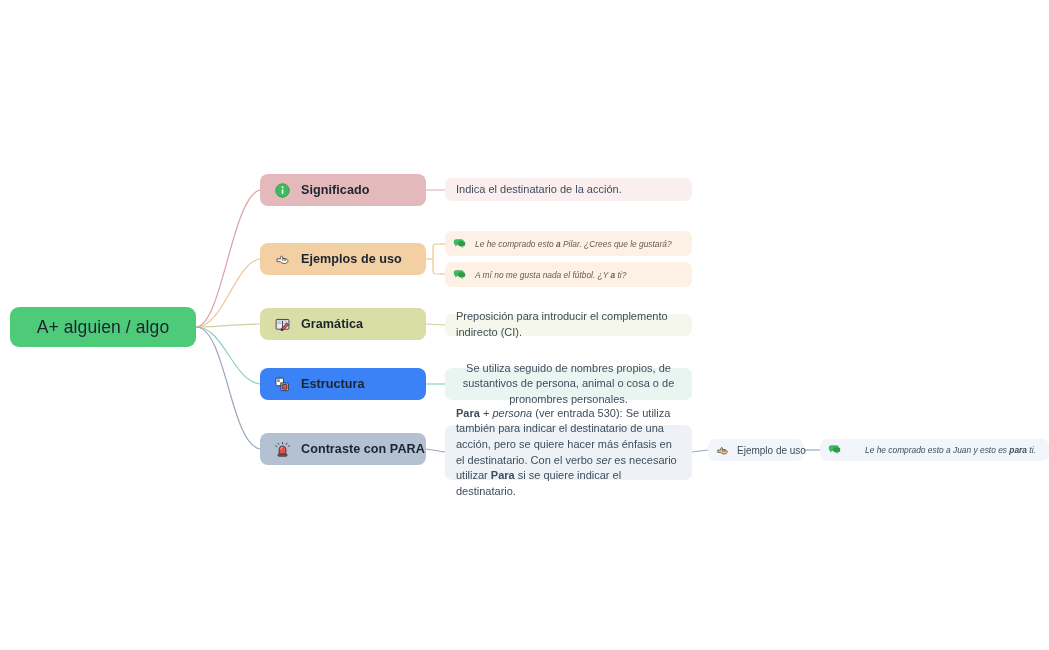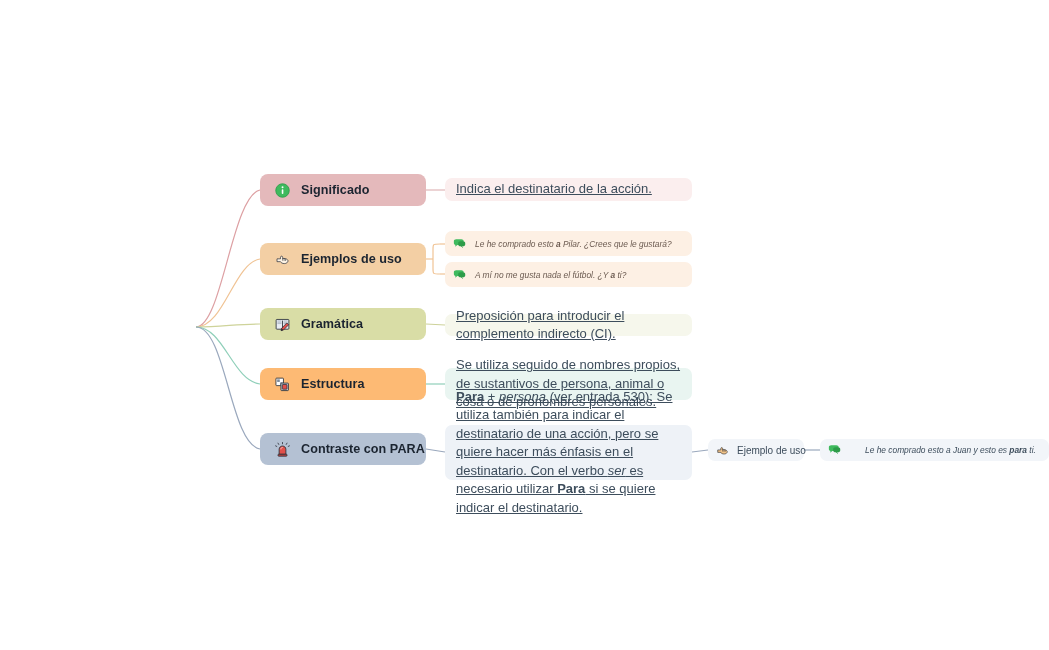--- a/index.html
+++ b/index.html
@@ -69,57 +69,56 @@
   .branch-label {
     font-size: 12.6px;
     font-weight: 700;
     color: #1b2430;
     white-space: nowrap;
     letter-spacing: 0.05px;
   }
   .b-significado { top: 174px; background: #e4b9bb; }
   .b-ejemplos    { top: 243px; background: #f3ceа3; background: #f3cfa4; }
   .b-gramatica   { top: 308px; background: #d9dda6; }
-  .b-estructura  { top: 368px; background: #fdba74; }
+  .b-estructura  { top: 368px; background: #3b82f6; }
   .b-contraste   { top: 433px; background: #b4c1d3; width: 166px; }
 
   
   .leaf {
     position: absolute;
     box-sizing: border-box;
     border-radius: 7px;
     display: flex;
     align-items: center;
   }
   .leaf-text {
-    font-size: 13px;
+    font-size: 11px;
     color: #3d4d5c;
     line-height: 1.42;
-    text-decoration: underline;
   }
 
   .l-significado {
     left: 445px; top: 178px; width: 247px; height: 23px;
     background: #fbeeee; padding: 0 11px;
   }
   .l-ej1 {
     left: 445px; top: 231px; width: 247px; height: 25px;
     background: #fdf0e4; padding: 0 8px; gap: 9px;
   }
   .l-ej2 {
     left: 445px; top: 262px; width: 247px; height: 25px;
     background: #fdf0e4; padding: 0 8px; gap: 9px;
   }
   .l-gramatica {
     left: 445px; top: 314px; width: 247px; height: 22px;
     background: #f6f7ec; padding: 0 11px;
   }
   .l-estructura {
     left: 445px; top: 368px; width: 247px; height: 32px;
-    background: #e9f5f1; padding: 0 11px;
+    background: #e9f5f1; padding: 0 11px; text-align: center;
   }
   .l-contraste {
     left: 445px; top: 425px; width: 247px; height: 55px;
     background: #eef2f7; padding: 0 11px;
   }
   .l-ejemplouso {
     left: 708px; top: 439px; width: 96px; height: 22px;
     background: #f2f5f9; padding: 0 8px; gap: 8px;
   }
   .l-ejemplouso-label {
@@ -194,20 +193,23 @@
       <path d="M433,269 C433,274 433,274 440,274" stroke="#f0c394"></path>
       <path d="M440,244 L445,244" stroke="#f0c394"></path>
       <path d="M440,274 L445,274" stroke="#f0c394"></path>
 
       <path d="M692,452 L708,450" stroke="#9aa8bd"></path>
 
       <path d="M804,450 L820,450" stroke="#9aa8bd"></path>
     </g>
   </svg>
 
+  <div class="node root-node">
+    <span class="root-label">A+ alguien / algo</span>
+  </div>
 
   <div class="node branch b-significado">
     <span class="icn icn-16">
       <svg width="15" height="15" viewBox="0 0 16 16">
         <circle cx="8" cy="8" r="7.2" fill="#3fba5e"></circle>
         <circle cx="8" cy="8" r="7.2" fill="none" stroke="#2d9c49" stroke-width="0.9"></circle>
         <rect x="7.2" y="6.6" width="1.7" height="5.1" rx="0.8" fill="#ffffff"></rect>
         <circle cx="8.05" cy="4.5" r="1.05" fill="#ffffff"></circle>
       </svg>
     </span>

